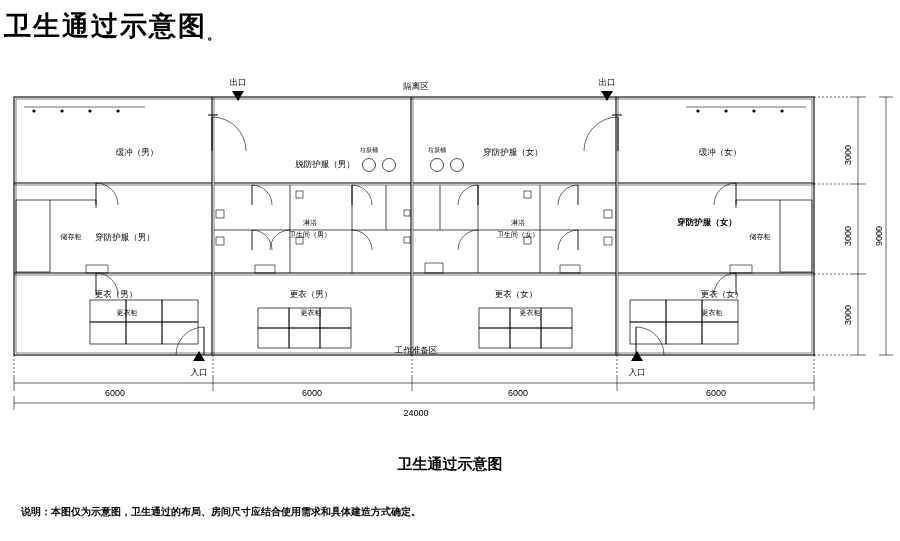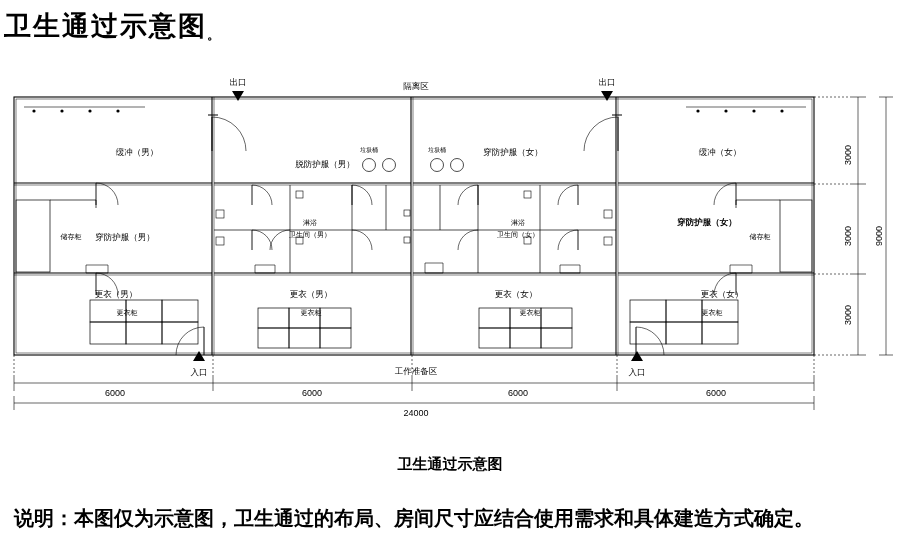--- a/index.html
+++ b/index.html
@@ -13,23 +13,23 @@
     font-family:"Liberation Serif","DejaVu Serif",serif;
     font-size:27px;font-weight:bold;letter-spacing:2px;
   }
   .title .dot{font-size:13px;vertical-align:bottom;}
   .caption{
     position:absolute;top:455px;left:0;width:900px;text-align:center;
     font-family:"Liberation Serif","DejaVu Serif",serif;
     font-size:15px;font-weight:bold;
   }
   .note{
-    position:absolute;top:505px;left:14px;width:880px;
+    position:absolute;top:505px;left:21px;width:880px;
     font-family:"Liberation Serif","DejaVu Serif",serif;
-    font-size:20px;font-weight:bold;
+    font-size:10px;font-weight:bold;
   }
   
   #plan{position:absolute;left:0;top:55px;width:900px;height:400px;}
   .lbl{
     position:absolute;font-size:8.5px;white-space:nowrap;
     transform:translate(-50%,-50%);
     text-align:center;
   }
   .lbl.sm{font-size:7px;}
   .lbl.xs{font-size:6px;}
@@ -251,21 +251,21 @@
 
       <line x1="814" y1="42" x2="850" y2="42" stroke-dasharray="2,2"></line>
       <line x1="814" y1="129" x2="850" y2="129" stroke-dasharray="2,2"></line>
       <line x1="814" y1="219" x2="850" y2="219" stroke-dasharray="2,2"></line>
       <line x1="814" y1="300" x2="850" y2="300" stroke-dasharray="2,2"></line>
     </g>
   </svg>
 
   
   <div class="lbl" style="left:416px;top:32px;">隔离区</div>
-  <div class="lbl" style="left:416px;top:317px;">工作准备区</div>
+  <div class="lbl" style="left:416px;top:296px;">工作准备区</div>
 
   
   <div class="arrowlbl" style="left:238px;top:28px;">出口</div>
   <div class="arrowlbl" style="left:607px;top:28px;">出口</div>
   <div class="arrowlbl" style="left:199px;top:318px;">入口</div>
   <div class="arrowlbl" style="left:637px;top:318px;">入口</div>
 
   
   <div class="lbl" style="left:137px;top:98px;">缓冲（男）</div>
   <div class="lbl" style="left:325px;top:110px;">脱防护服（男）</div>

